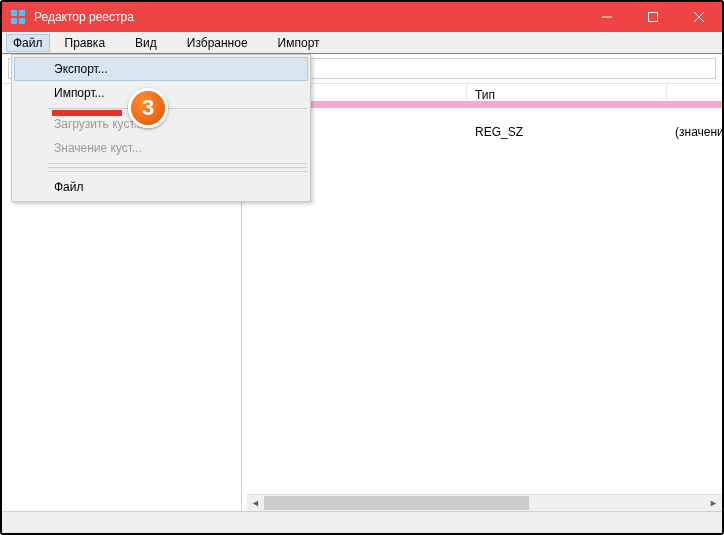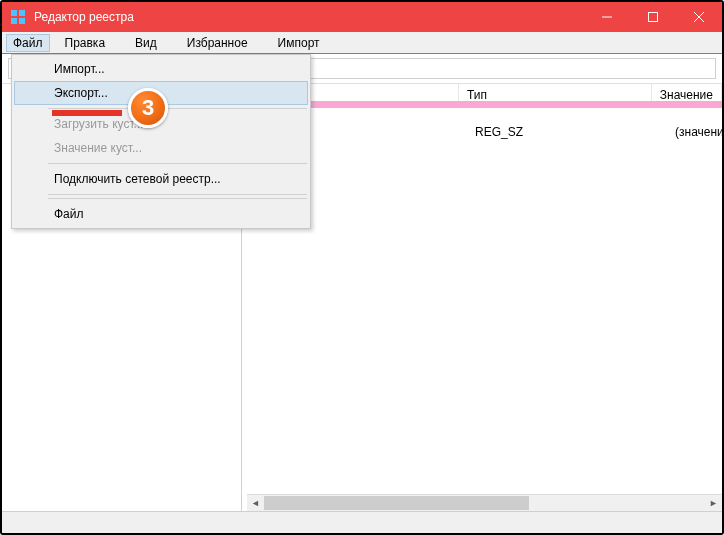--- a/index.html
+++ b/index.html
@@ -107,21 +107,20 @@
   <div class="path"></div>
 </div>
 
 <div class="main">
   <div class="tree-pane"></div>
   <div class="splitter"></div>
   <div class="list-pane">
     <div class="list-header">
       <div class="col col-name">Имя</div>
       <div class="col col-type">Тип</div>
-      <div class="col col-value">Значение</div>
     </div>
     <div class="list-row">
       <div class="col col-name">
         <span class="reg-icon">
           <svg viewBox="0 0 14 14">
               <rect x="1" y="2" width="12" height="10" rx="1" fill="#fff" stroke="#d46b6b" stroke-width="1"></rect>
               <text x="3" y="10" font-size="7" fill="#c04848">ab</text>
             </svg>
         </span>
         <span>ю)</span>
@@ -135,37 +134,34 @@
           <div class="thumb"></div>
         </div>
       <div class="arrow">►</div>
     </div>
   </div>
 </div>
 
 <div class="statusbar"></div>
 
 <div class="dropdown">
+  <div class="dd-item hover">
+      <span>Экспорт...</span>
+    </div>
   <div class="dd-item">
       <span>Импорт...</span>
-    </div>
-  <div class="dd-item hover">
-      <span>Экспорт...</span>
     </div>
   <div class="dd-sep"></div>
   <div class="dd-item disabled">
       <span>Загрузить куст...</span>
     </div>
   <div class="dd-item disabled">
       <span>Значение куст...</span>
     </div>
   <div class="dd-sep"></div>
-  <div class="dd-item">
-      <span>Подключить сетевой реестр...</span>
-    </div>
   <div class="dd-sep"></div>
   <div class="dd-sep"></div>
   <div class="dd-item">
       <span>Файл</span>
     </div>
 </div>
 
 <div class="callout">
   <div class="arrow-line"></div>
   <div class="badge">3</div>

